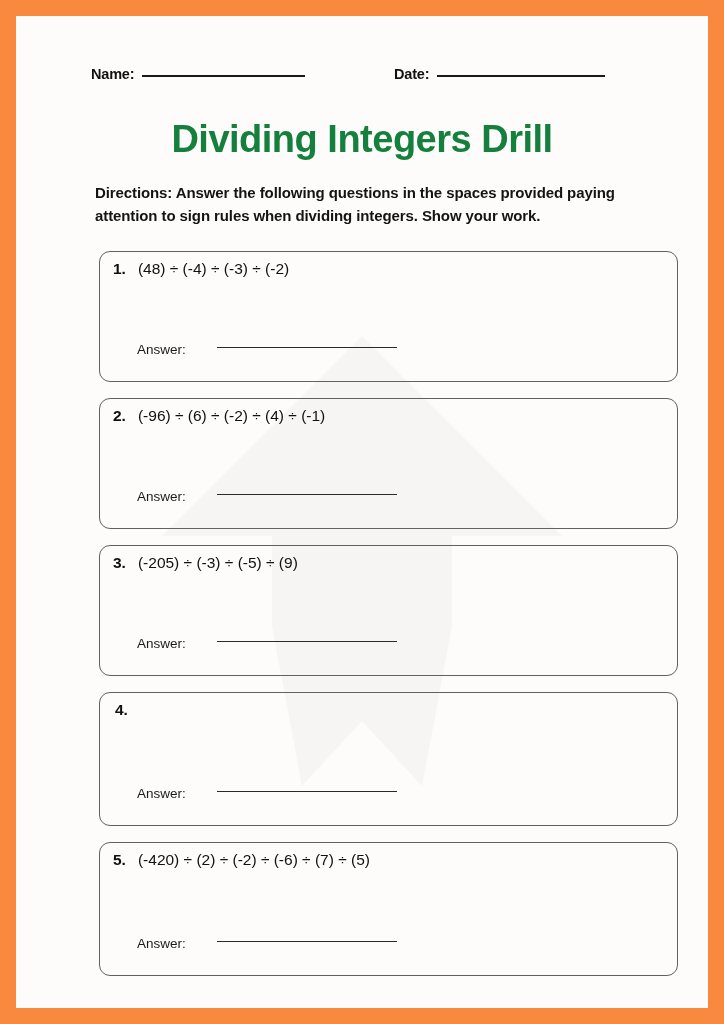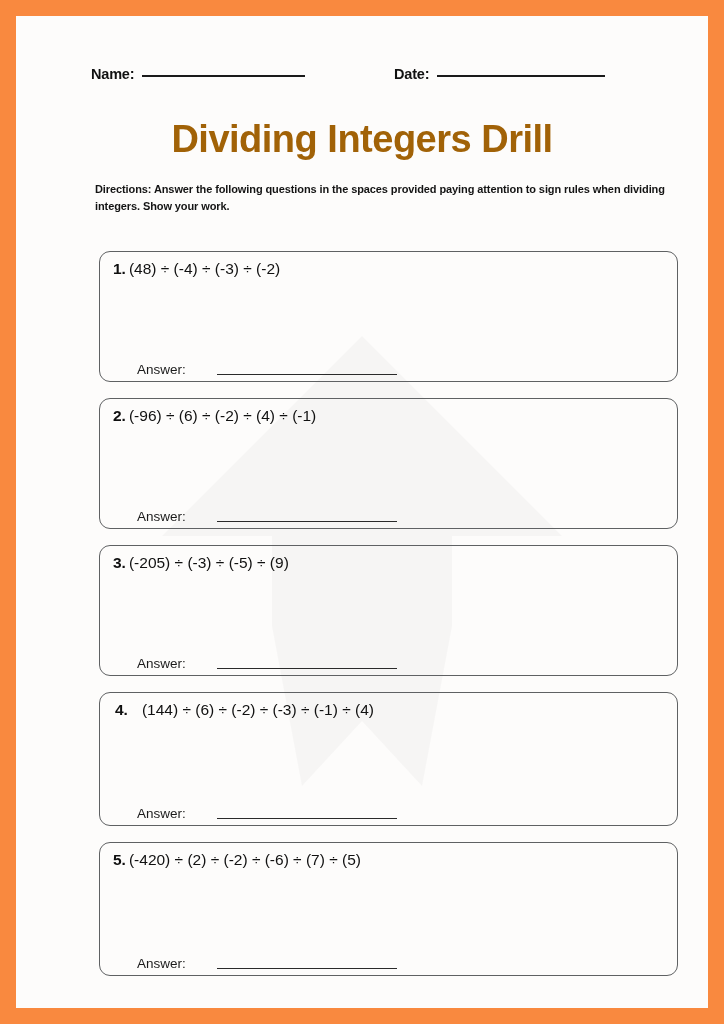--- a/index.html
+++ b/index.html
@@ -98,32 +98,32 @@
 
   
   .title {
     position: absolute;
     left: 0;
     right: 0;
     top: 92px;
     text-align: center;
     font-size: 38px;
     font-weight: 800;
-    color: #a16207;
+    color: #15803d;
     letter-spacing: -0.5px;
     font-family: "Liberation Sans", sans-serif;
   }
 
   
   .directions {
     position: absolute;
     left: 69px;
     top: 155px;
     width: 580px;
-    font-size: 11px;
+    font-size: 15px;
     font-weight: 700;
     line-height: 1.55;
     color: #141414;
     letter-spacing: -0.1px;
     font-family: "Liberation Sans", sans-serif;
   }
 
   
   .problems {
     position: absolute;
@@ -157,32 +157,32 @@
   .problem-num {
     font-size: 15.5px;
     font-weight: 800;
     color: #0f0f0f;
     font-family: "Liberation Sans", sans-serif;
   }
   .problem-expr {
     font-size: 15.5px;
     font-weight: 400;
     color: #111111;
-    margin-left: 3px;
+    margin-left: 12px;
     font-family: "Liberation Sans", sans-serif;
   }
   .problem-box.indent .problem-line { left: 15px; }
   .problem-box.indent .problem-expr { margin-left: 14px; }
 
   .answer-line {
     position: absolute;
     left: 37px;
-    bottom: 4px;
+    bottom: 24px;
     display: flex;
-    align-items: flex-end;
+    align-items: center;
     white-space: nowrap;
     gap: 23px;
   }
   .answer-label {
     font-size: 13.5px;
     font-weight: 400;
     color: #1b1b1b;
     font-family: "Liberation Sans", sans-serif;
   }
   .answer-rule {
@@ -257,21 +257,20 @@
             </div>
             <div class="answer-line">
               <span class="answer-label">Answer:</span>
               <span class="answer-rule"></span>
             </div>
           </div>
 
           <div class="problem-box h4 indent">
             <div class="problem-line">
               <span class="problem-num">4.</span>
-              <span class="problem-expr">(144) ÷ (6) ÷ (-2) ÷ (-3) ÷ (-1) ÷ (4)</span>
             </div>
             <div class="answer-line">
               <span class="answer-label">Answer:</span>
               <span class="answer-rule"></span>
             </div>
           </div>
 
           <div class="problem-box h5">
             <div class="problem-line">
               <span class="problem-num">5.</span>

